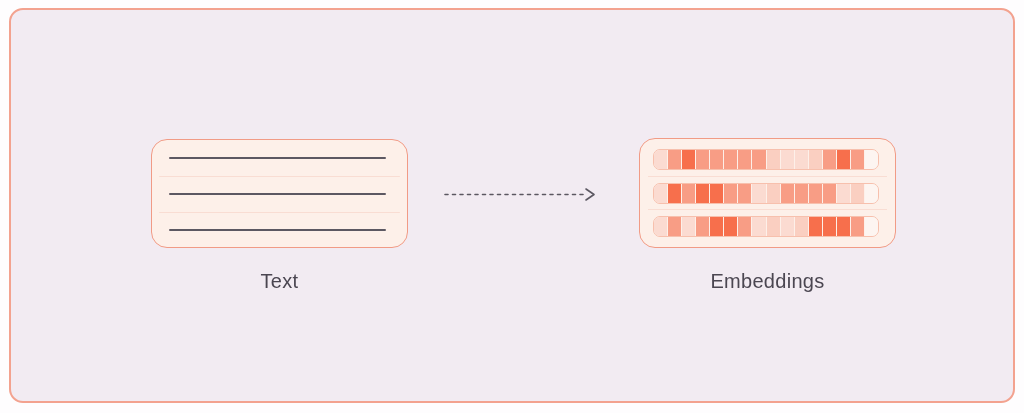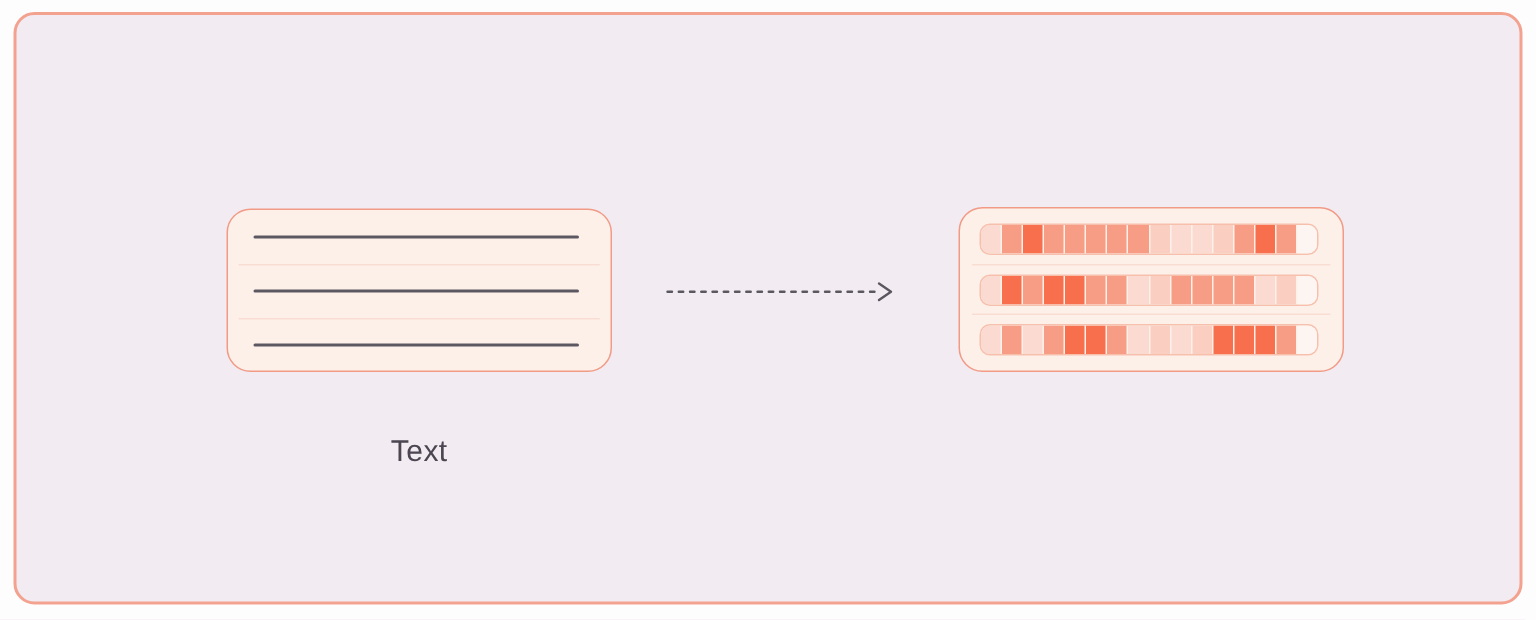--- a/index.html
+++ b/index.html
@@ -54,21 +54,20 @@
     border-radius:7px;overflow:hidden;
     box-sizing:border-box;
   }
   .cell{flex:1;}
   .divider{height:1px;background:var(--line-faint);margin:0 -8px 0 -5px;}
   .label{
     position:absolute;top:259px;height:24px;
     text-align:center;
     font-size:20px;line-height:24px;letter-spacing:0.3px;
     color:var(--label-color);
-    margin-top:20px;
   }
   .label.text-label{left:140px;width:257px;}
   .label.emb-label{left:628px;width:257px;}
   .arrow{position:absolute;left:433px;top:176px;}
 </style>
 </head>
 <body>
 
 <div class="canvas">
 
@@ -141,14 +140,15 @@
           <div class="cell" style="background: rgb(251, 219, 209);"></div>
           <div class="cell" style="background: rgb(250, 207, 193);"></div>
           <div class="cell" style="background: rgb(247, 111, 76);"></div>
           <div class="cell" style="background: rgb(247, 111, 76);"></div>
           <div class="cell" style="background: rgb(247, 111, 76);"></div>
           <div class="cell" style="background: rgb(248, 157, 133);"></div>
           <div class="cell" style="background: rgb(253, 245, 241);"></div>
         </div>
       </div>
   </div>
+  <div class="label emb-label">Embeddings</div>
 
 </div>
 
 </body></html>

